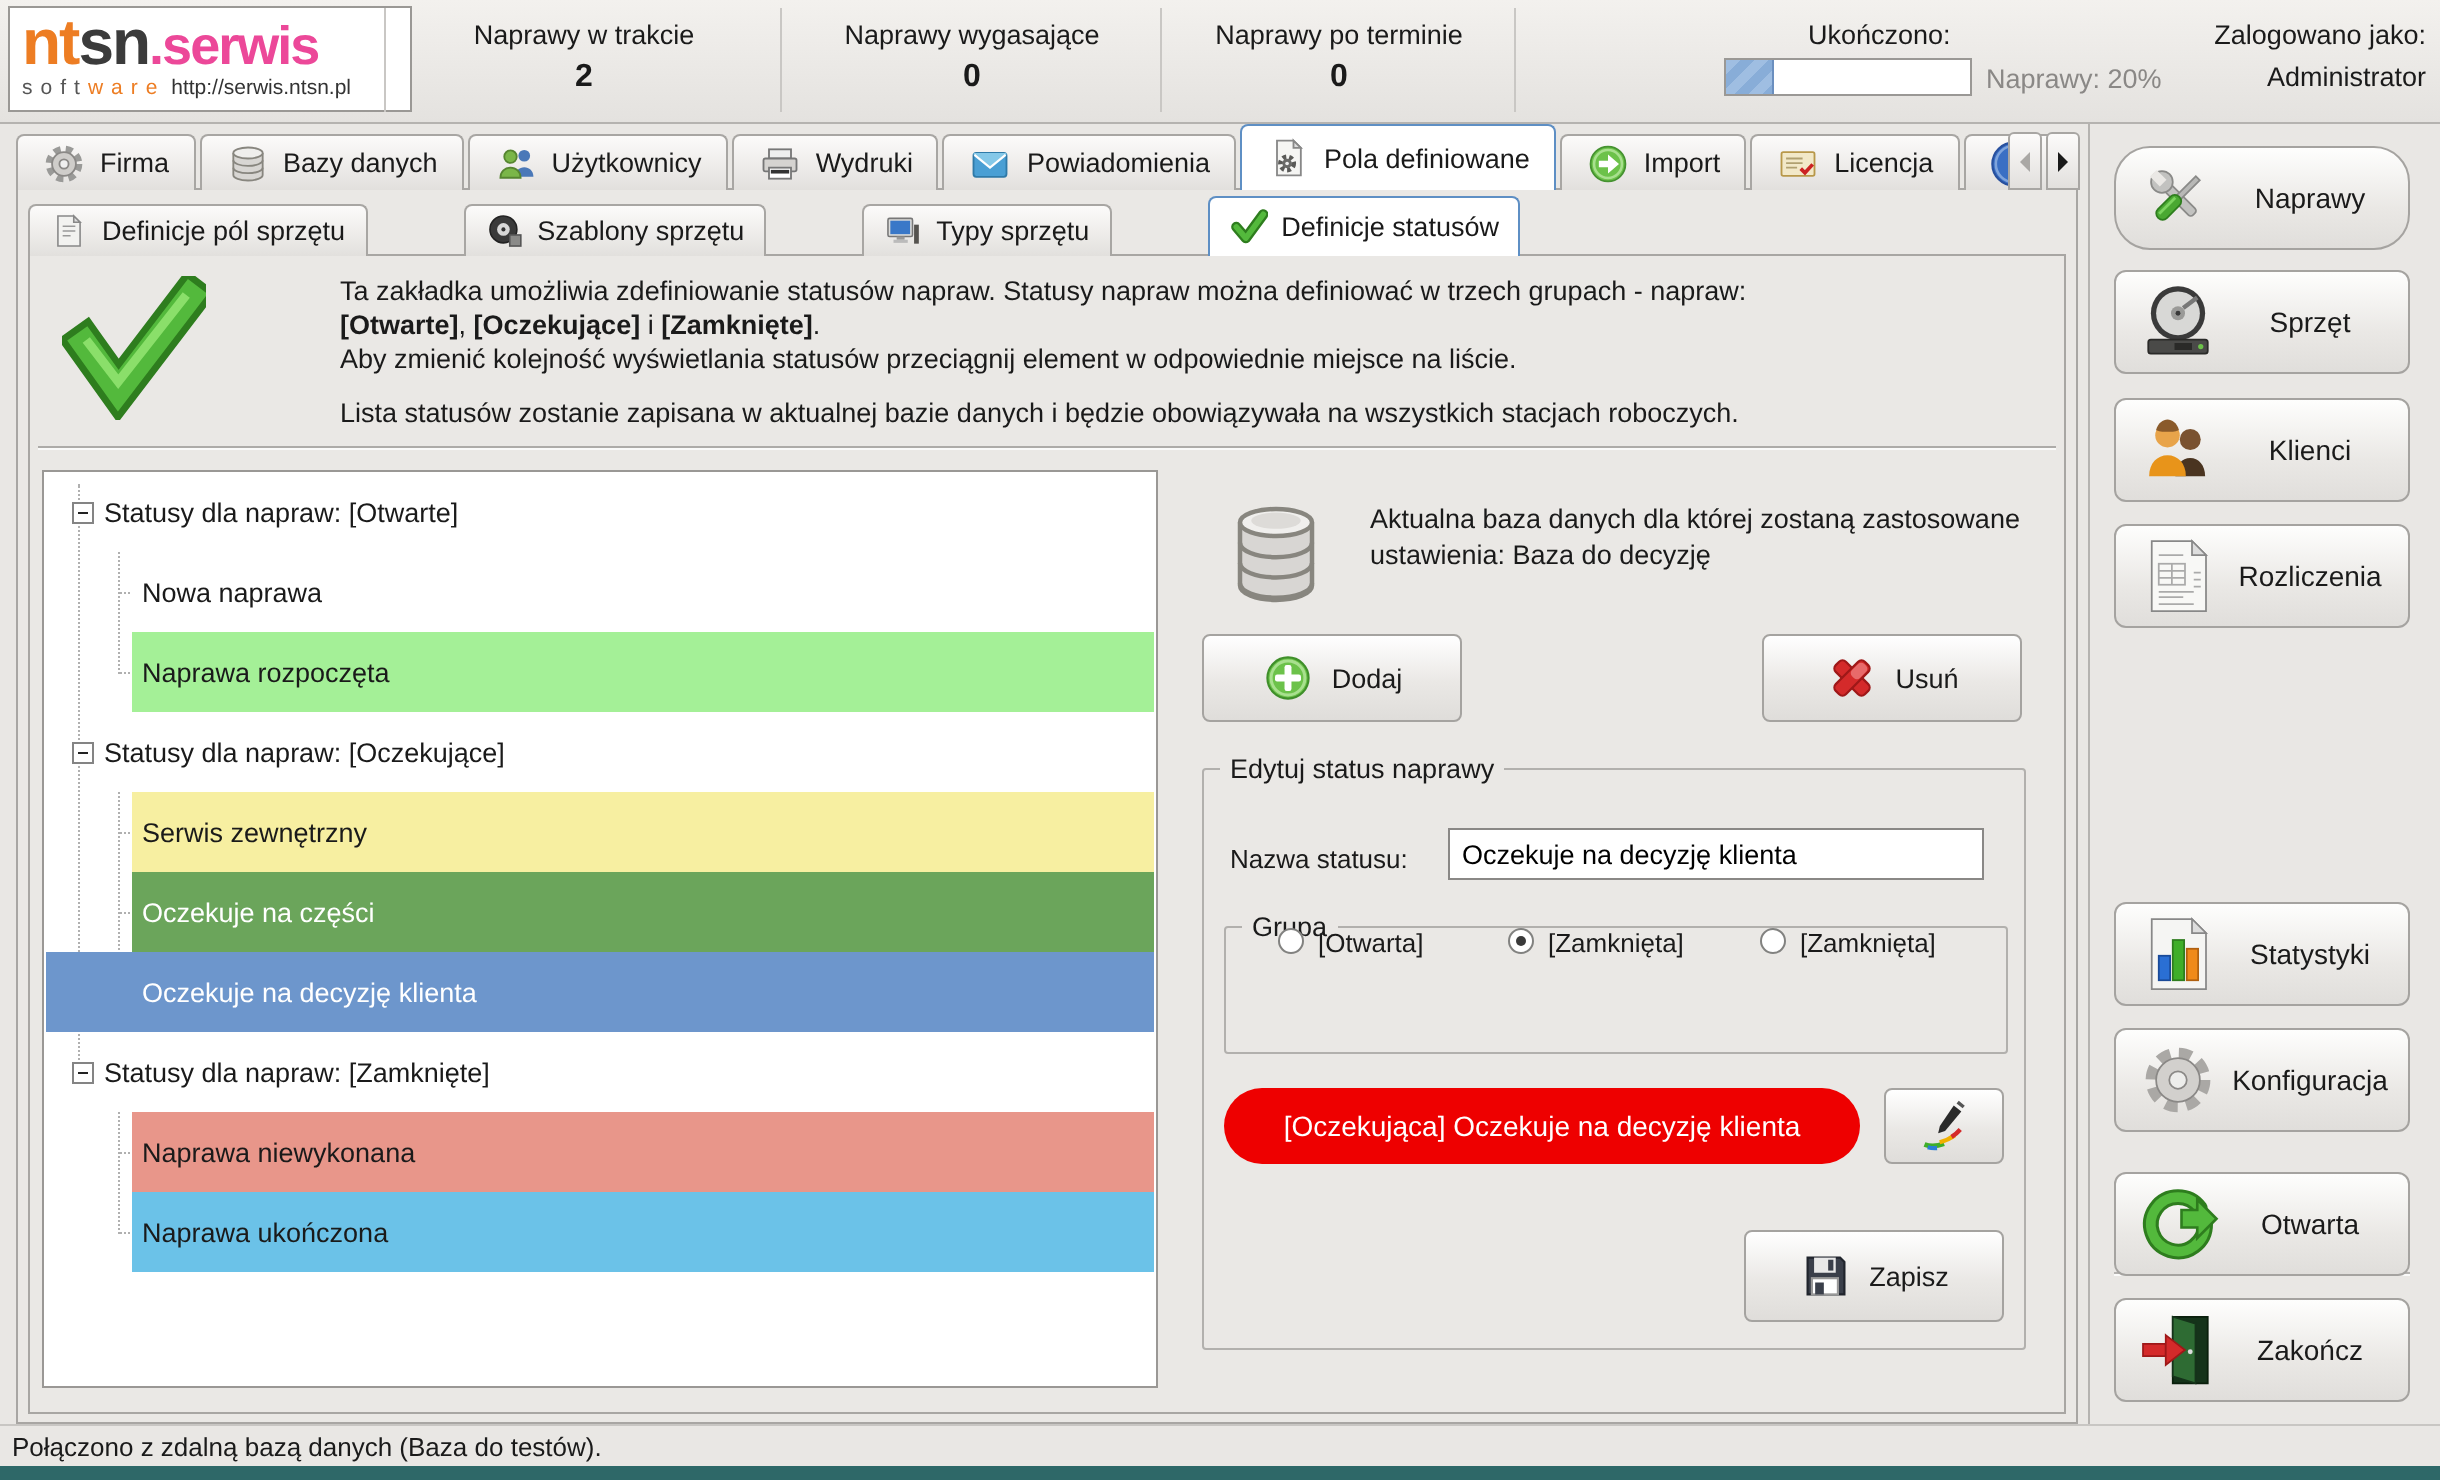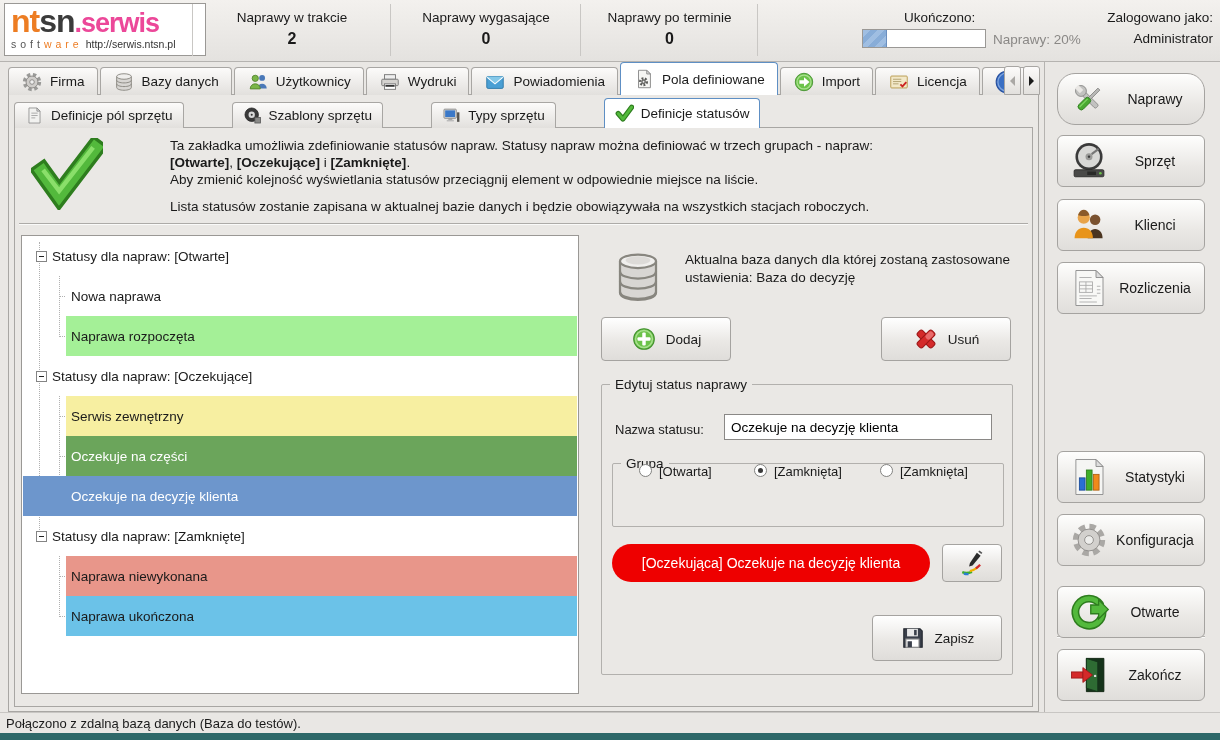--- a/index.html
+++ b/index.html
@@ -541,21 +541,21 @@
     </div>
     <div id="sep-side"></div>
     <div class="sbtn" style="top:525px;">
       <span class="sbicon">
           <svg viewBox="0 0 48 48">
             <path d="M36.5 15A15.5 15.5 0 1 0 39.5 24" fill="none" stroke="#2E7D1E" stroke-width="9" stroke-linecap="round"></path>
             <path d="M36.5 15A15.5 15.5 0 1 0 39.5 24" fill="none" stroke="#53B93C" stroke-width="5.5" stroke-linecap="round"></path>
             <path d="M26 16h9v-6l11 11-11 11v-6h-9z" fill="#53B93C" stroke="#2E7D1E" stroke-width="1.5"></path>
           </svg>
         </span>
-      <span class="sblabel">Otwarte</span>
+      <span class="sblabel">Otwarta</span>
     </div>
     <div class="sbtn" style="top:588px;">
       <span class="sbicon">
           <svg viewBox="0 0 48 48">
             <path d="M21 5h20v38H21z" fill="#15331A" stroke="#0A1F0C"></path>
             <path d="M21 5l13 4v34l-13-4z" fill="#2E6B33" stroke="#15331A"></path>
             <circle cx="31" cy="25" r="1.4" fill="#DDD"></circle>
             <rect x="4" y="20.5" width="13" height="7" fill="#D42A2A" stroke="#9E1818"></rect>
             <path d="M17 15.5l11 8.5-11 8.5z" fill="#D42A2A" stroke="#9E1818"></path>
           </svg>

